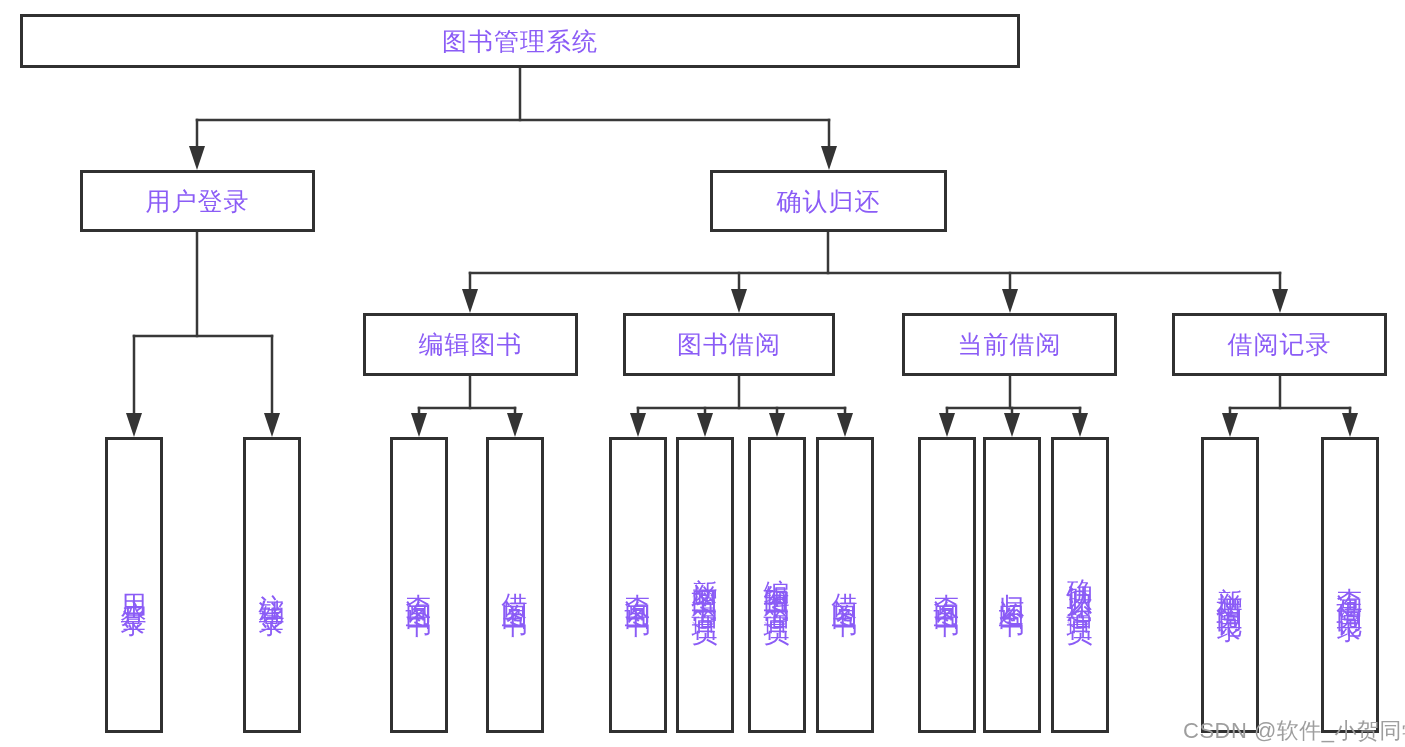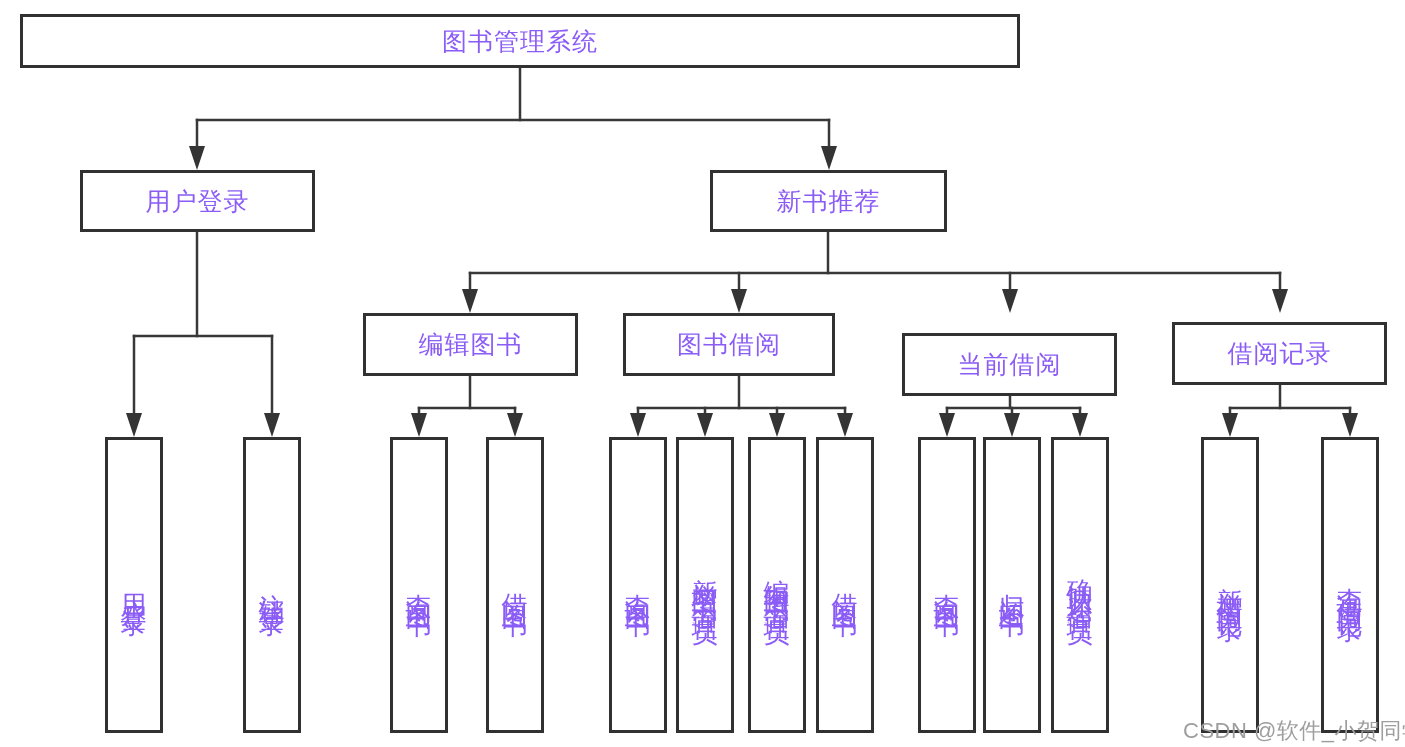--- a/index.html
+++ b/index.html
@@ -144,33 +144,33 @@
   </svg>
 
   <div class="node" style="left:20px; top:14px; width:1000px; height:54px;">
     <span class="hlabel">图书管理系统</span>
   </div>
 
   <div class="node" style="left:80px; top:170px; width:235px; height:62px;">
     <span class="hlabel">用户登录</span>
   </div>
   <div class="node" style="left:710px; top:170px; width:237px; height:62px;">
-    <span class="hlabel">新书推荐</span>
+    <span class="hlabel">确认归还</span>
   </div>
 
   <div class="node" style="left:363px; top:313px; width:215px; height:63px;">
     <span class="hlabel">编辑图书</span>
   </div>
   <div class="node" style="left:623px; top:313px; width:212px; height:63px;">
     <span class="hlabel">图书借阅</span>
   </div>
-  <div class="node" style="left:902px; top:313px; width:215px; height:63px;margin-top:20px;">
+  <div class="node" style="left:902px; top:313px; width:215px; height:63px;">
     <span class="hlabel">当前借阅</span>
   </div>
-  <div class="node" style="left:1172px; top:322px; width:215px; height:63px;font-family:Liberation Serif, serif;">
+  <div class="node" style="left:1172px; top:313px; width:215px; height:63px;font-family:Liberation Serif, serif;">
     <span class="hlabel">借阅记录</span>
   </div>
 
   <div class="node" style="left:105px; top:437px; width:58px; height:296px;">
     <span class="vtext">用户登录</span>
   </div>
   <div class="node" style="left:243px; top:437px; width:58px; height:296px;">
     <span class="vtext">注销登录</span>
   </div>
 

